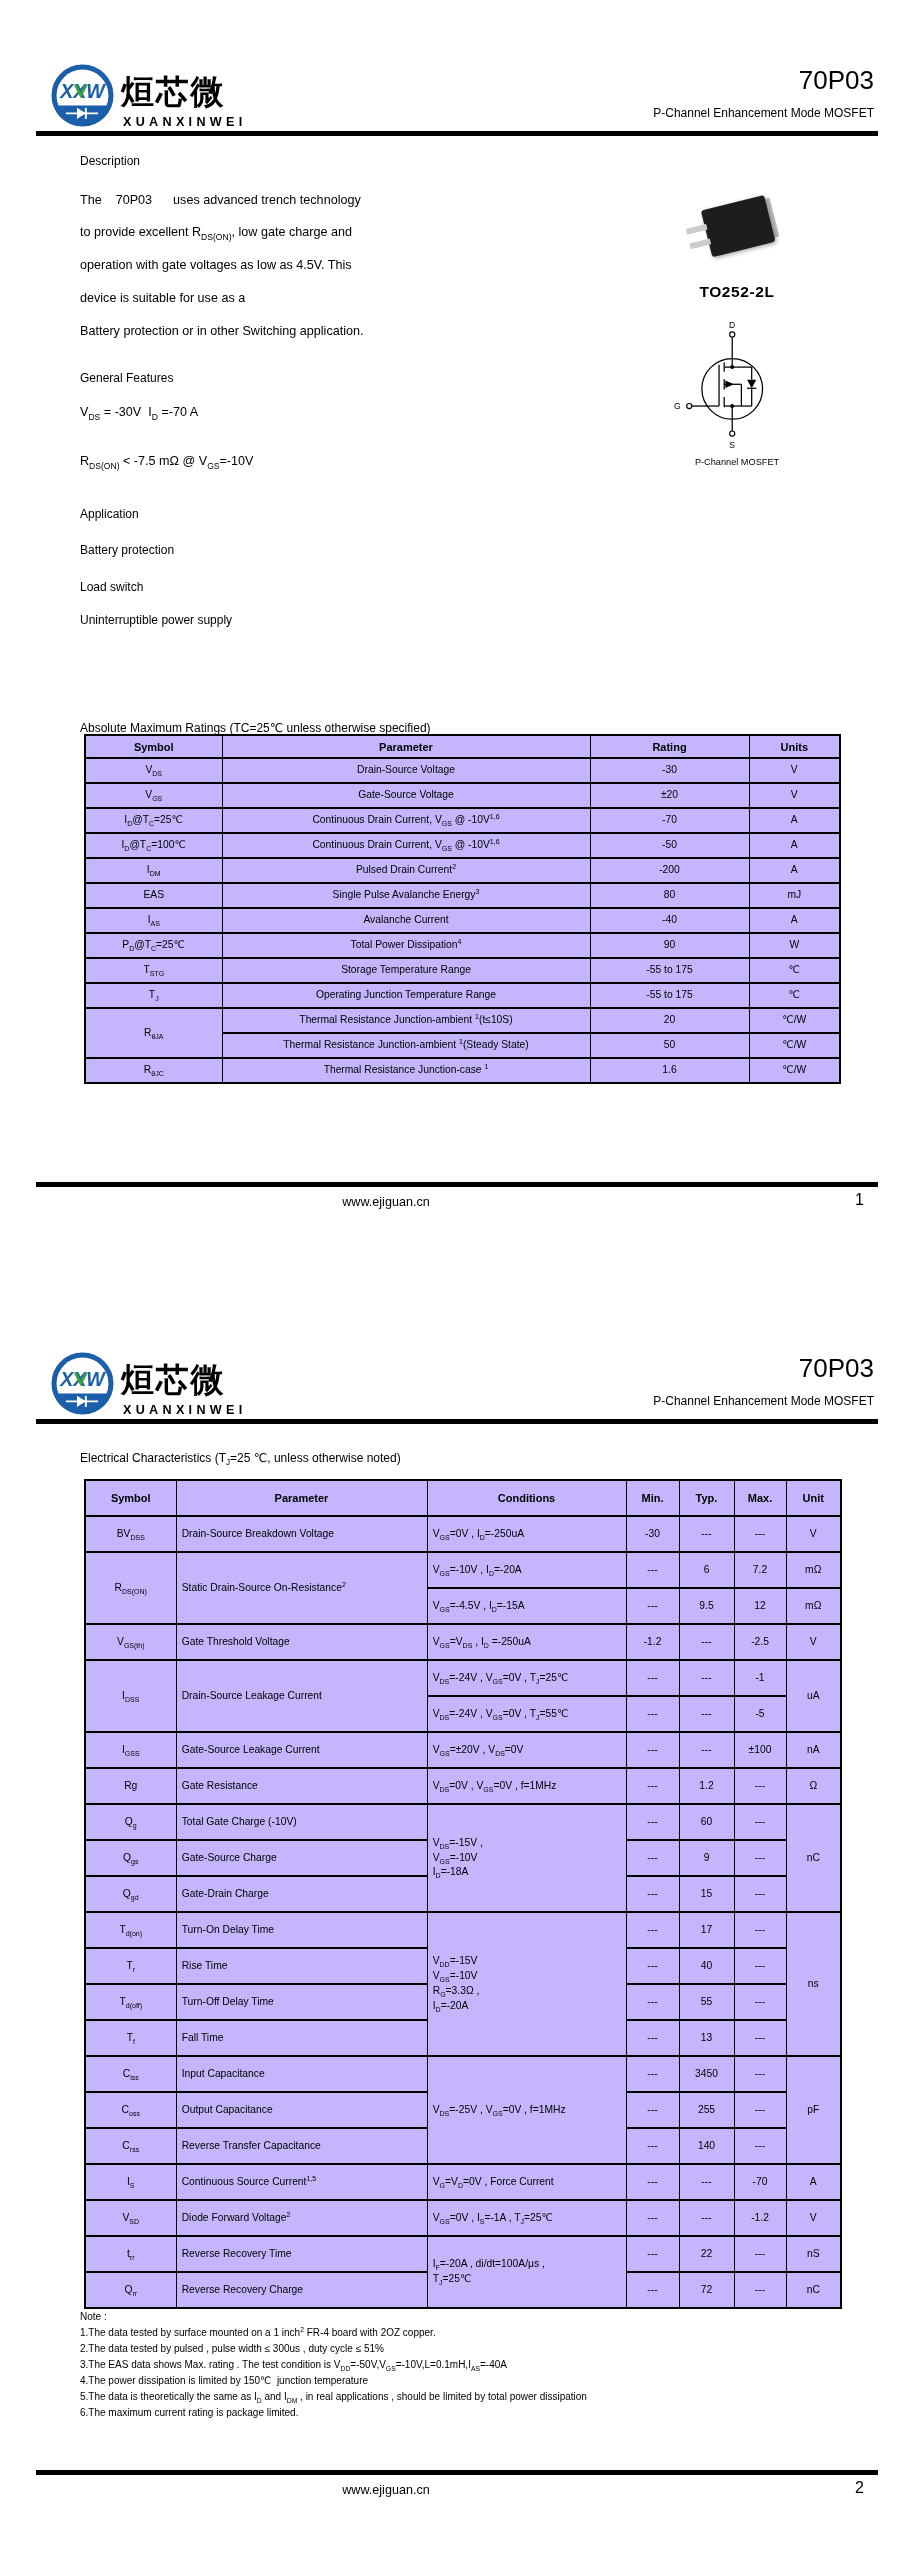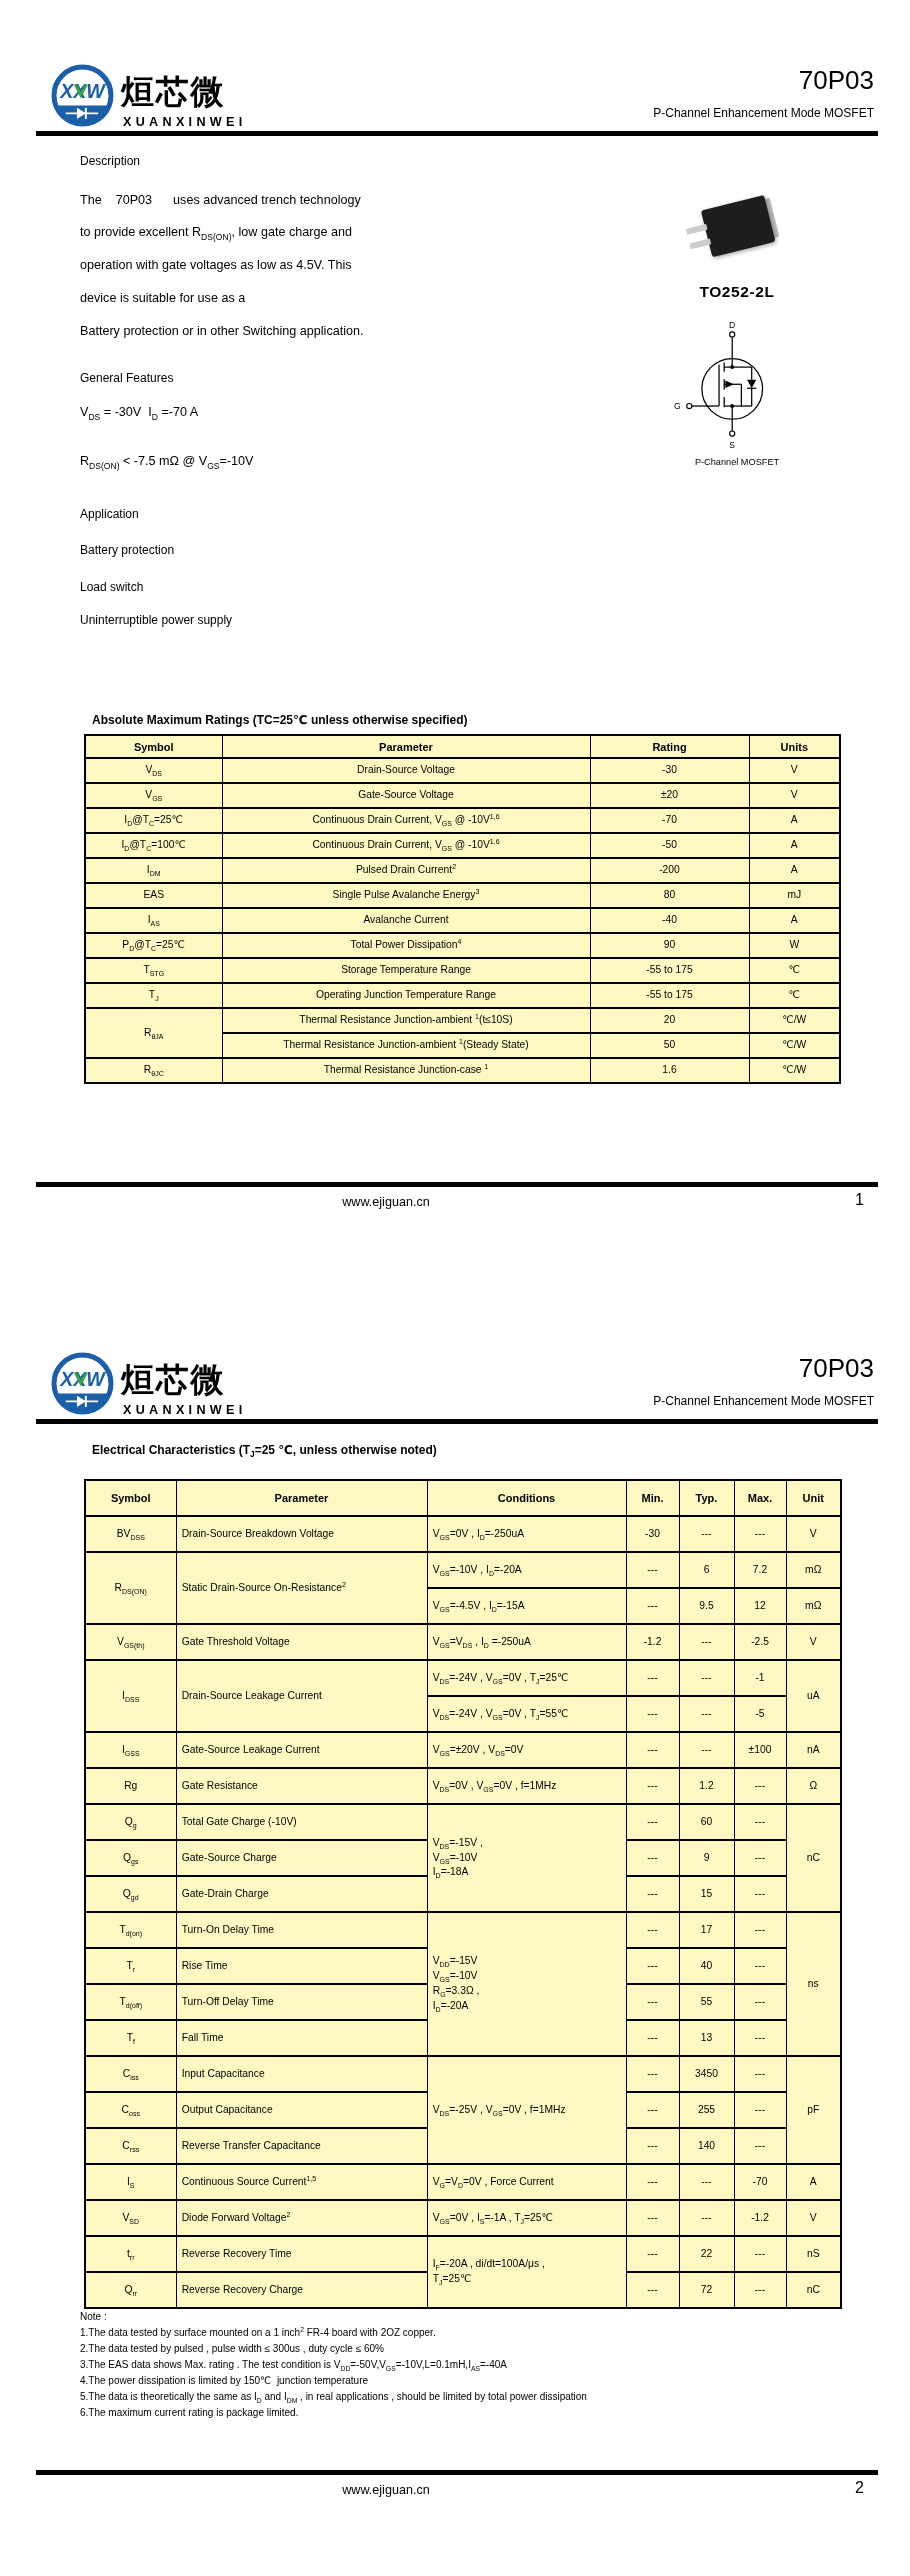--- a/index.html
+++ b/index.html
@@ -39,22 +39,22 @@
   .pkg-body{position:absolute;left:12.6px;top:9.8px;width:65px;height:48px;background:#1d1d1d;border-radius:2.9px;
             box-shadow:1.1px 1.7px 4px rgba(0,0,0,0.35);}
   .pkg-lead{position:absolute;width:20.7px;height:5.7px;background:#cccccc;border-radius:1.1px;}
   .pkg-lead.l1{left:-5.7px;top:24px;}
   .pkg-lead.l2{left:-5.7px;top:39px;}
   .pkg-name{position:absolute;left:0;top:99px;width:100%;text-align:center;font-size:15.5px;font-weight:bold;letter-spacing:0.6px;}
   .sym{position:absolute;left:16px;top:135px;width:133px;height:134px;}
   .sym-cap{position:absolute;left:0;top:273px;width:100%;text-align:center;font-size:9.2px;}
 
   
-  .tbl-h{position:absolute;left:92px;font-size:12px;font-weight:bold;}
-  table.dtable{border-collapse:collapse;table-layout:fixed;position:absolute;background:#fef9c3;border:2.3px solid #000;padding-left:25px;}
+  .tbl-h{position:absolute;left:80px;font-size:12px;font-weight:normal;margin-top:8px;}
+  table.dtable{border-collapse:collapse;table-layout:fixed;position:absolute;background:#c4b5fd;border:2.3px solid #000;padding-left:25px;}
   .dtable th,.dtable td{
     border-left:1.1px solid #000;border-right:1.1px solid #000;
     border-top:2.3px solid #000;border-bottom:2.3px solid #000;
     padding:1.1px 2.3px;vertical-align:middle;overflow:hidden;
   }
   .dtable th{font-size:11px;font-weight:bold;text-align:center;}
   .dtable td{font-size:10.3px;line-height:1.45;}
   .dtable td.ac{text-align:center;}
   .dtable td.al{text-align:left;padding-left:5.2px;margin-top:25px;}
   .abs-table{left:84px;top:734px;width:755px;}
@@ -477,21 +477,21 @@
           <td class="ac">72</td>
           <td class="ac">---</td>
           <td class="ac">nC</td>
         </tr>
       </tbody>
     </table>
 
   <div class="notes">
     <p class="nt">Note :</p>
     <p>1.The data tested by surface mounted on a 1 inch<sup>2</sup> FR-4 board with 2OZ copper.</p>
-    <p>2.The data tested by pulsed , pulse width ≤ 300us , duty cycle ≤ 60%</p>
+    <p>2.The data tested by pulsed , pulse width ≤ 300us , duty cycle ≤ 51%</p>
     <p>3.The EAS data shows Max. rating . The test condition is V<sub>DD</sub>=-50V,V<sub>GS</sub>=-10V,L=0.1mH,I<sub>AS</sub>=-40A</p>
     <p>4.The power dissipation is limited by 150℃  junction temperature</p>
     <p>5.The data is theoretically the same as I<sub>D</sub> and I<sub>DM</sub> , in real applications , should be limited by total power dissipation</p>
     <p>6.The maximum current rating is package limited.</p>
   </div>
 
   <div class="rule rule-foot"></div>
   <div class="foot-url">www.ejiguan.cn</div>
   <div class="foot-num">2</div>
 </div>

